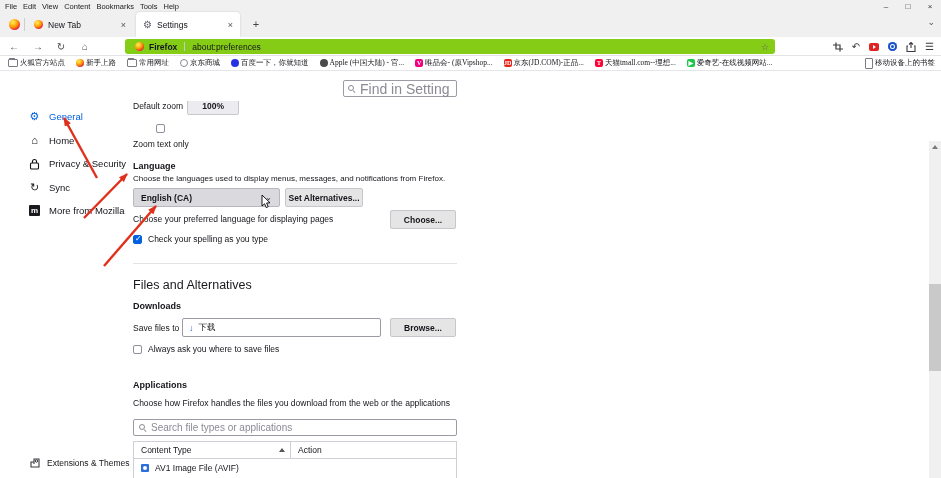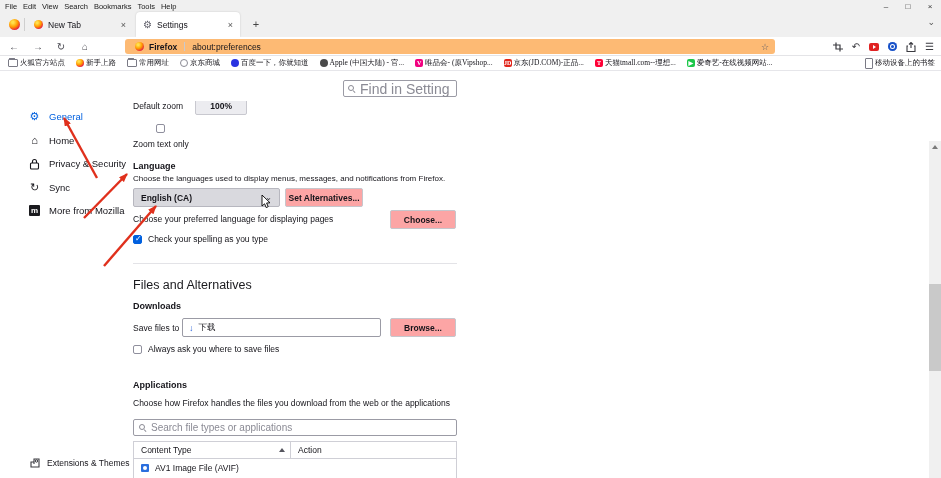--- a/index.html
+++ b/index.html
@@ -26,21 +26,21 @@
   .tab.active{background:#fff;border-radius:4px 4px 0 0;box-shadow:0 0 2px rgba(0,0,0,.18);}
   .gear-glyph{font-size:10px;color:#5b5b66;line-height:1;}
   .newtab-btn{position:absolute;left:248px;top:4px;width:16px;height:16px;display:flex;align-items:center;
               justify-content:center;font-size:11px;color:#444;}
   .tab-overflow{position:absolute;right:6px;top:5px;font-size:9px;color:#555;}
 
   
   .navbar{position:absolute;left:0;top:37px;width:941px;height:19px;background:#fff;border-bottom:1px solid #e4e4e7;box-sizing:border-box;}
   .nav-ico{position:absolute;top:0;height:19px;display:flex;align-items:center;justify-content:center;
            width:16px;font-size:10px;color:#4a4a52;}
-  .urlbar{position:absolute;left:125px;top:2px;width:650px;height:15px;background:#fdba74;border-radius:3px;
+  .urlbar{position:absolute;left:125px;top:2px;width:650px;height:15px;background:#84cc16;border-radius:3px;
           display:flex;align-items:center;padding:0 6px 0 10px;box-sizing:border-box;font-size:8.5px;}
   .urlbar .brand{font-weight:bold;margin-left:5px;}
   .urlbar .vsep{width:1px;height:9px;background:#c9c9cf;margin:0 7px;}
   .urlbar .star{margin-left:auto;font-size:9px;color:#5b5b66;}
   .nav-right{position:absolute;right:7px;top:0;height:19px;display:flex;align-items:center;gap:9px;}
   .mini-ico{font-size:10px;color:#3a3a40;line-height:1;}
   .sq-red{width:10px;height:8px;background:#e02222;border-radius:2px;display:flex;align-items:center;justify-content:center;}
   .sq-red::after{content:"";border-left:3px solid #fff;border-top:2px solid transparent;border-bottom:2px solid transparent;}
   .circ-blue{width:9px;height:9px;border-radius:50%;background:#1650c8;box-shadow:inset 0 0 0 2px #1650c8, inset 0 0 0 3px #fff;}
 
@@ -83,33 +83,33 @@
   .side-item.sel .side-ico{color:#0060df;}
   .moz-box{width:11px;height:11px;background:#1a1a1e;color:#fff;font-size:8px;font-weight:bold;
            display:flex;align-items:center;justify-content:center;border-radius:1px;}
   .side-footer{position:absolute;left:30px;top:387px;display:flex;align-items:center;gap:7px;font-size:8.5px;color:#15141a;}
 
   
   .main{position:absolute;left:133px;top:0;width:324px;}
   .bold-h{font-size:9px;font-weight:bold;}
   .body-txt{font-size:8.5px;color:#15141a;}
   .dz-clip{position:absolute;left:0;top:30px;width:324px;height:17px;overflow:hidden;}
-  .dz-row{display:flex;align-items:center;margin-top:-5px;font-size:8.5px;gap:8px;}
+  .dz-row{display:flex;align-items:center;margin-top:-5px;font-size:8.5px;gap:0;}
   .dz-box{margin-left:4px;width:52px;height:19px;background:#ececf0;border:1px solid #c8c8cf;border-radius:2px;
           display:flex;align-items:center;justify-content:center;font-weight:bold;font-size:8.5px;box-sizing:border-box;}
   .chk-row{position:absolute;display:flex;align-items:center;gap:6px;font-size:8.5px;}
   .chk{width:9px;height:9px;border:1px solid #8f8f9d;border-radius:2px;background:#fff;box-sizing:border-box;flex:0 0 auto;}
   .chk.on{background:#0060df;border-color:#0060df;position:relative;}
   .chk.on::after{content:"✓";position:absolute;left:1px;top:-1.5px;color:#fff;font-size:8px;}
 
   .dropdown{position:absolute;left:0;top:117px;width:147px;height:19px;background:#d9d9de;border:1px solid #b7b7bf;
             border-radius:2px;display:flex;align-items:center;box-sizing:border-box;padding:0 7px;}
   .dropdown .val{font-size:8.5px;font-weight:bold;}
   .dropdown .chev{margin-left:auto;font-size:8px;color:#3a3a40;}
-  .btn{position:absolute;background:#fca5a5;border:1px solid #c6c6cc;border-radius:2px;font-size:8.5px;font-weight:bold;
+  .btn{position:absolute;background:#e5e5e5;border:1px solid #c6c6cc;border-radius:2px;font-size:8.5px;font-weight:bold;
        color:#15141a;display:flex;align-items:center;justify-content:center;box-sizing:border-box;height:19px;}
   .divider{position:absolute;left:0;top:192px;width:324px;height:1px;background:#e3e3e7;}
   .section-h{position:absolute;font-size:12.5px;color:#1a1a1e;}
 
   .filefield{position:absolute;left:49px;top:247px;width:199px;height:19px;border:1px solid #9b9ba5;border-radius:2px;
              display:flex;align-items:center;gap:5px;padding:0 6px;box-sizing:border-box;font-size:8.5px;background:#fff;}
   .dl-arrow{color:#2b62d9;font-weight:bold;font-size:9px;}
 
   .searchwrap{position:absolute;left:0;top:348px;width:324px;height:17px;border:1px solid #9b9ba5;border-radius:2px;
               display:flex;align-items:center;padding:0 5px;box-sizing:border-box;background:#fff;}
@@ -138,21 +138,21 @@
 </style>
 </head>
 <body>
 
 <div class="screen">
 
   <div class="menubar">
     <span class="menu-item">File</span>
     <span class="menu-item">Edit</span>
     <span class="menu-item">View</span>
-    <span class="menu-item">Search</span>
+    <span class="menu-item">Content</span>
     <span class="menu-item">Bookmarks</span>
     <span class="menu-item">Tools</span>
     <span class="menu-item">Help</span>
     <div class="win-controls">
       <span class="win-btn">–</span>
       <span class="win-btn">□</span>
       <span class="win-btn">×</span>
     </div>
   </div>
 

